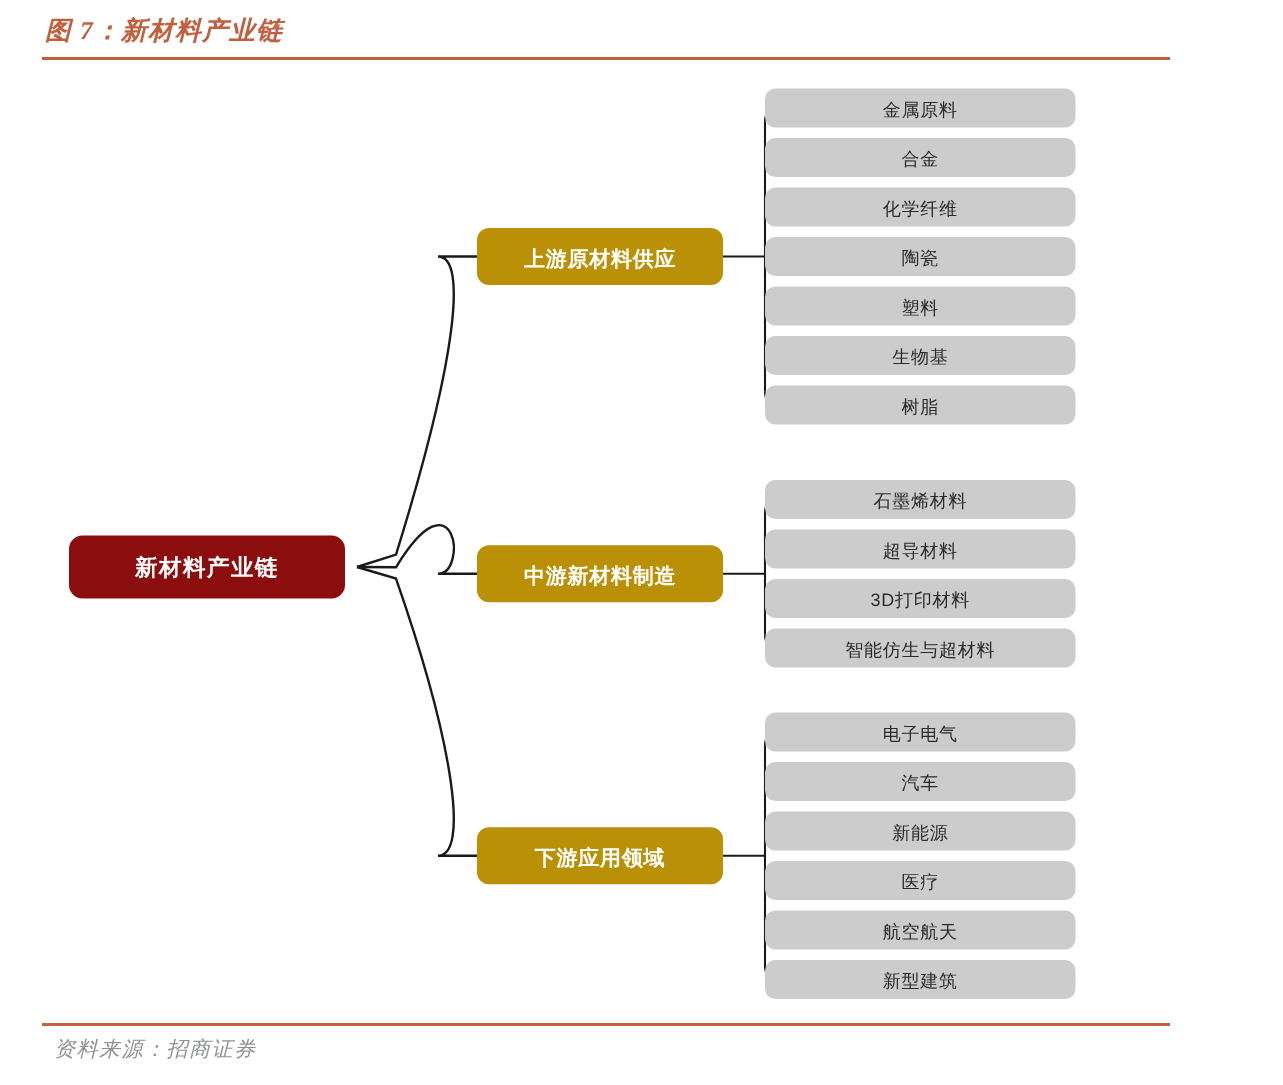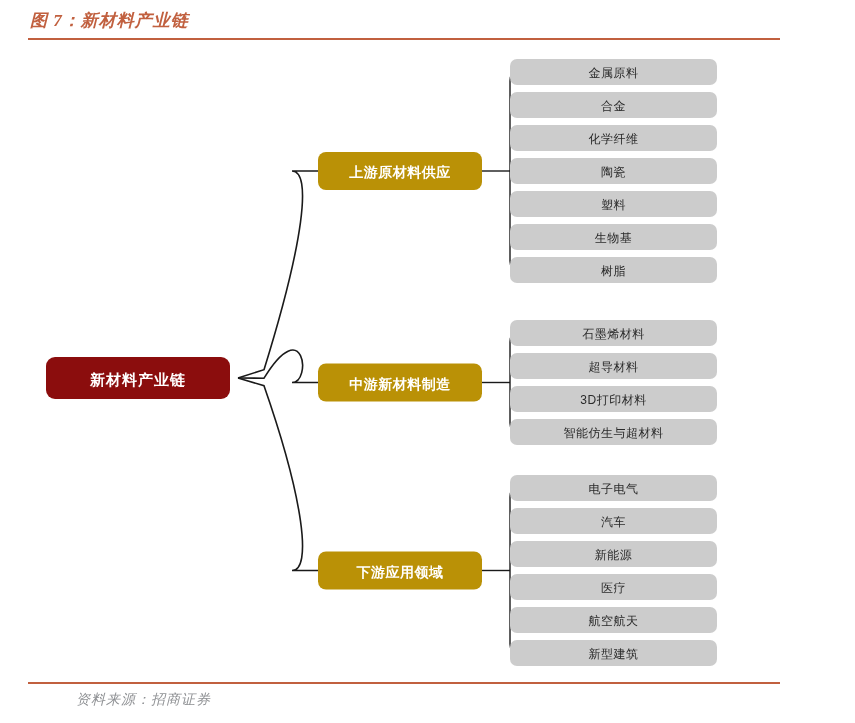--- a/index.html
+++ b/index.html
@@ -53,21 +53,20 @@
   .fig-source {
     position: absolute;
     left: 36px;
     top: 691px;
     font-family: "Liberation Serif", "DejaVu Serif", serif;
     font-size: 14px;
     font-style: italic;
     letter-spacing: 1px;
     color: #8f9194;
     white-space: nowrap;
-    margin-left: 40px;
   }
   
   .diagram {
     position: absolute;
     left: 0;
     top: 44px;
     width: 855px;
     height: 636px;
   }
   svg.chart { display:block; }

